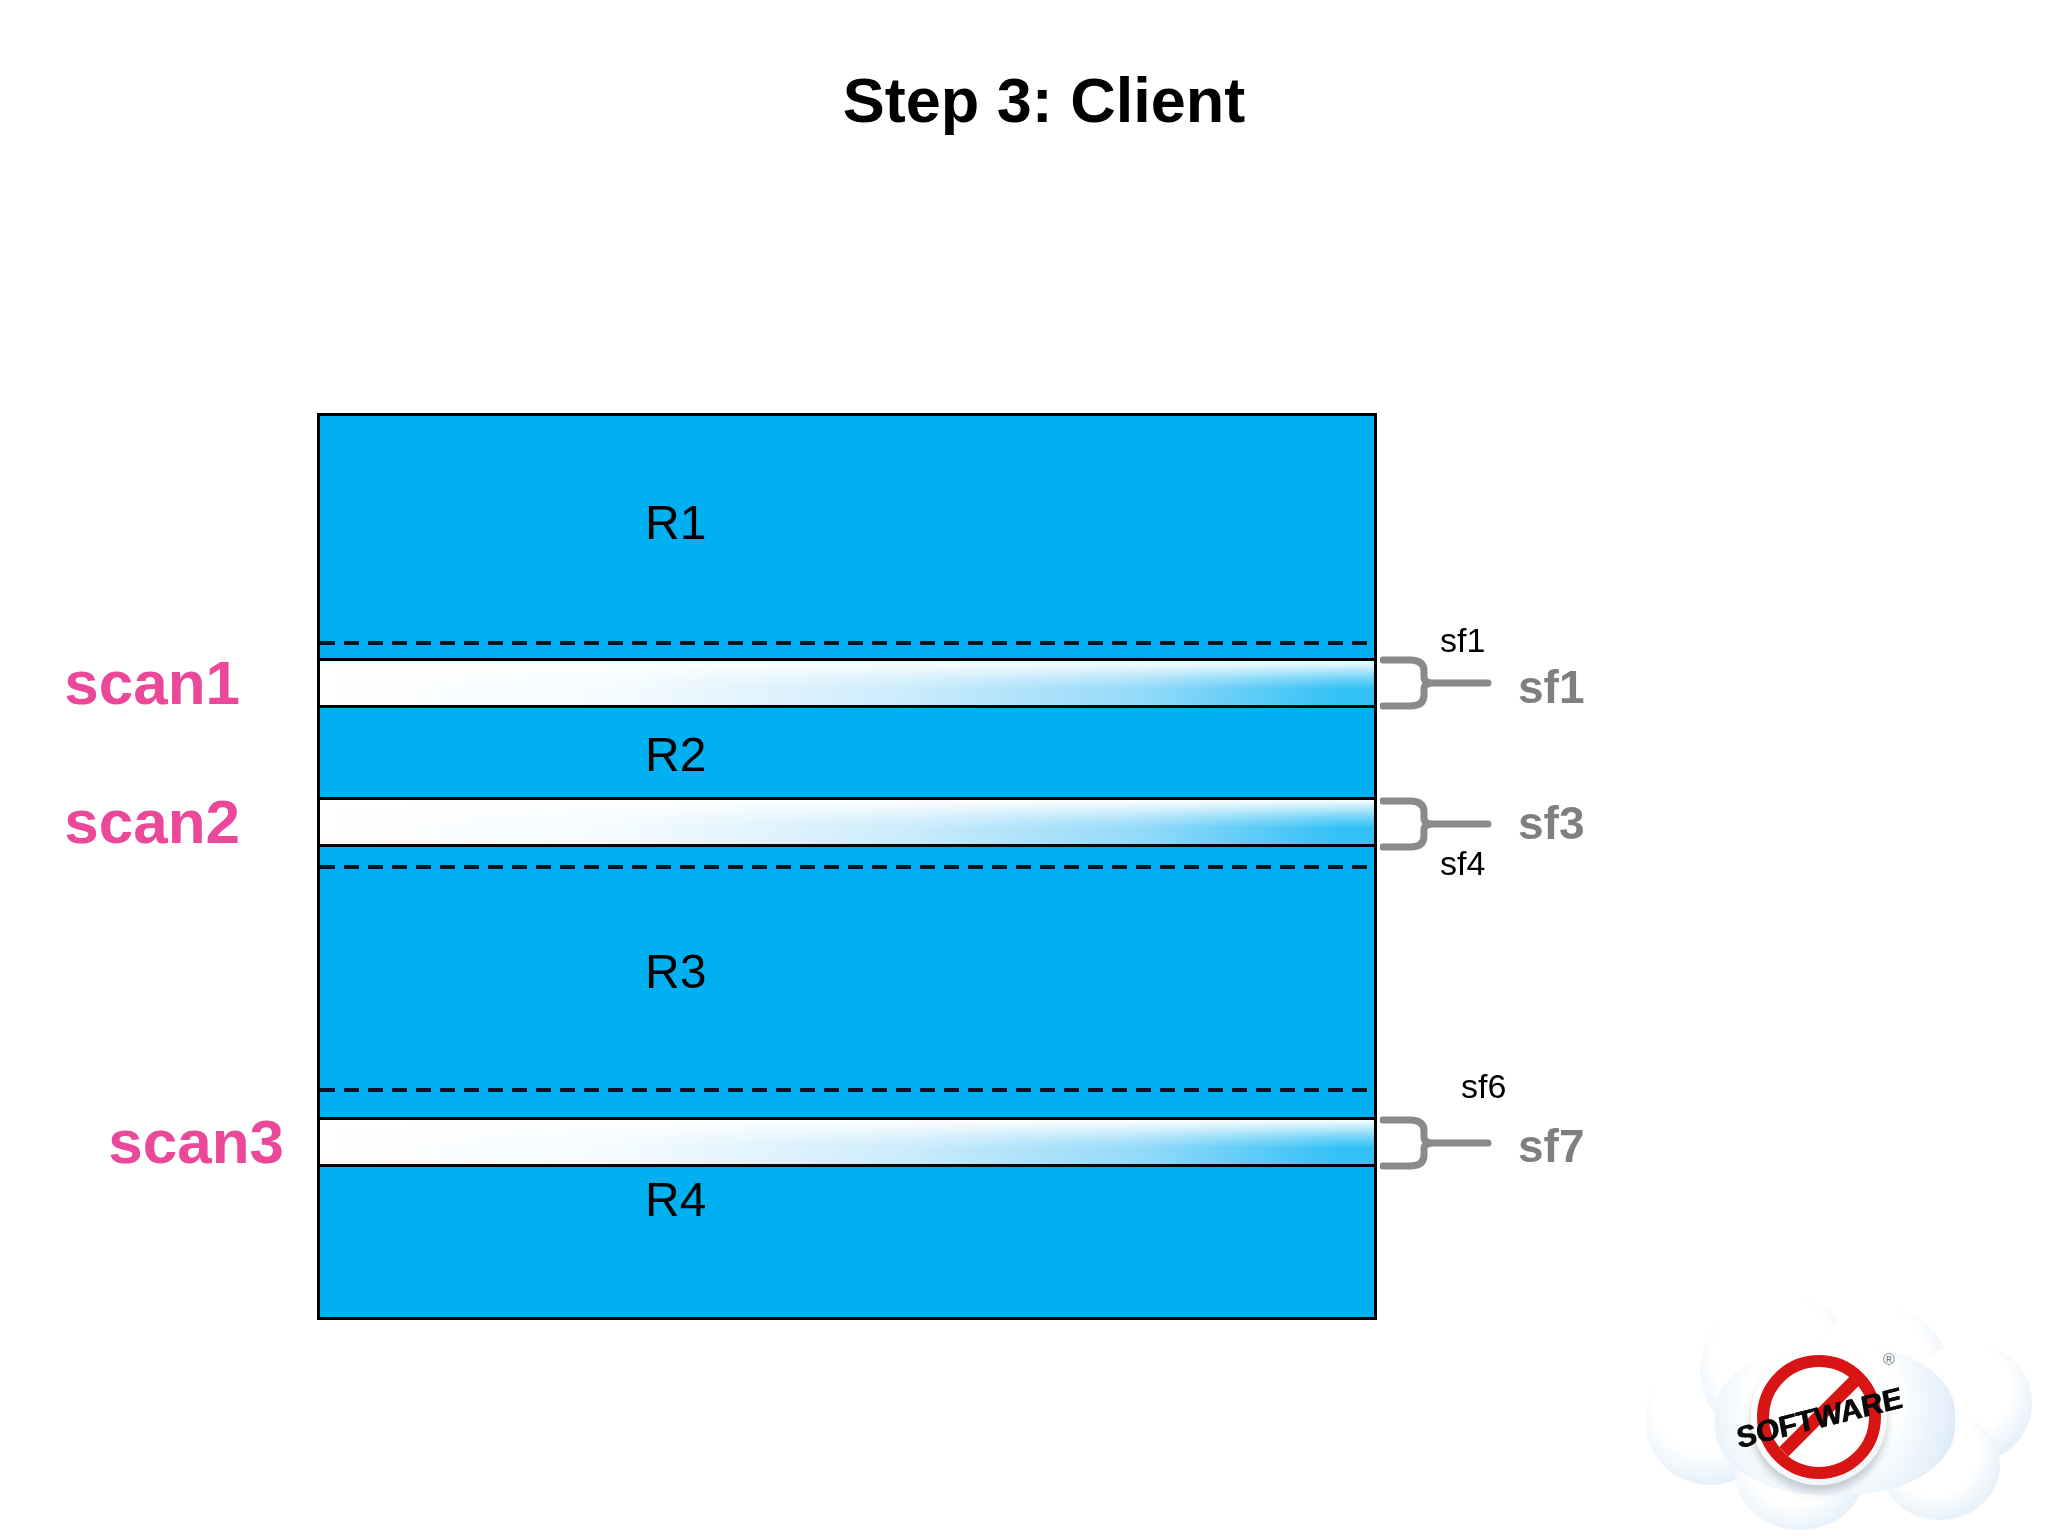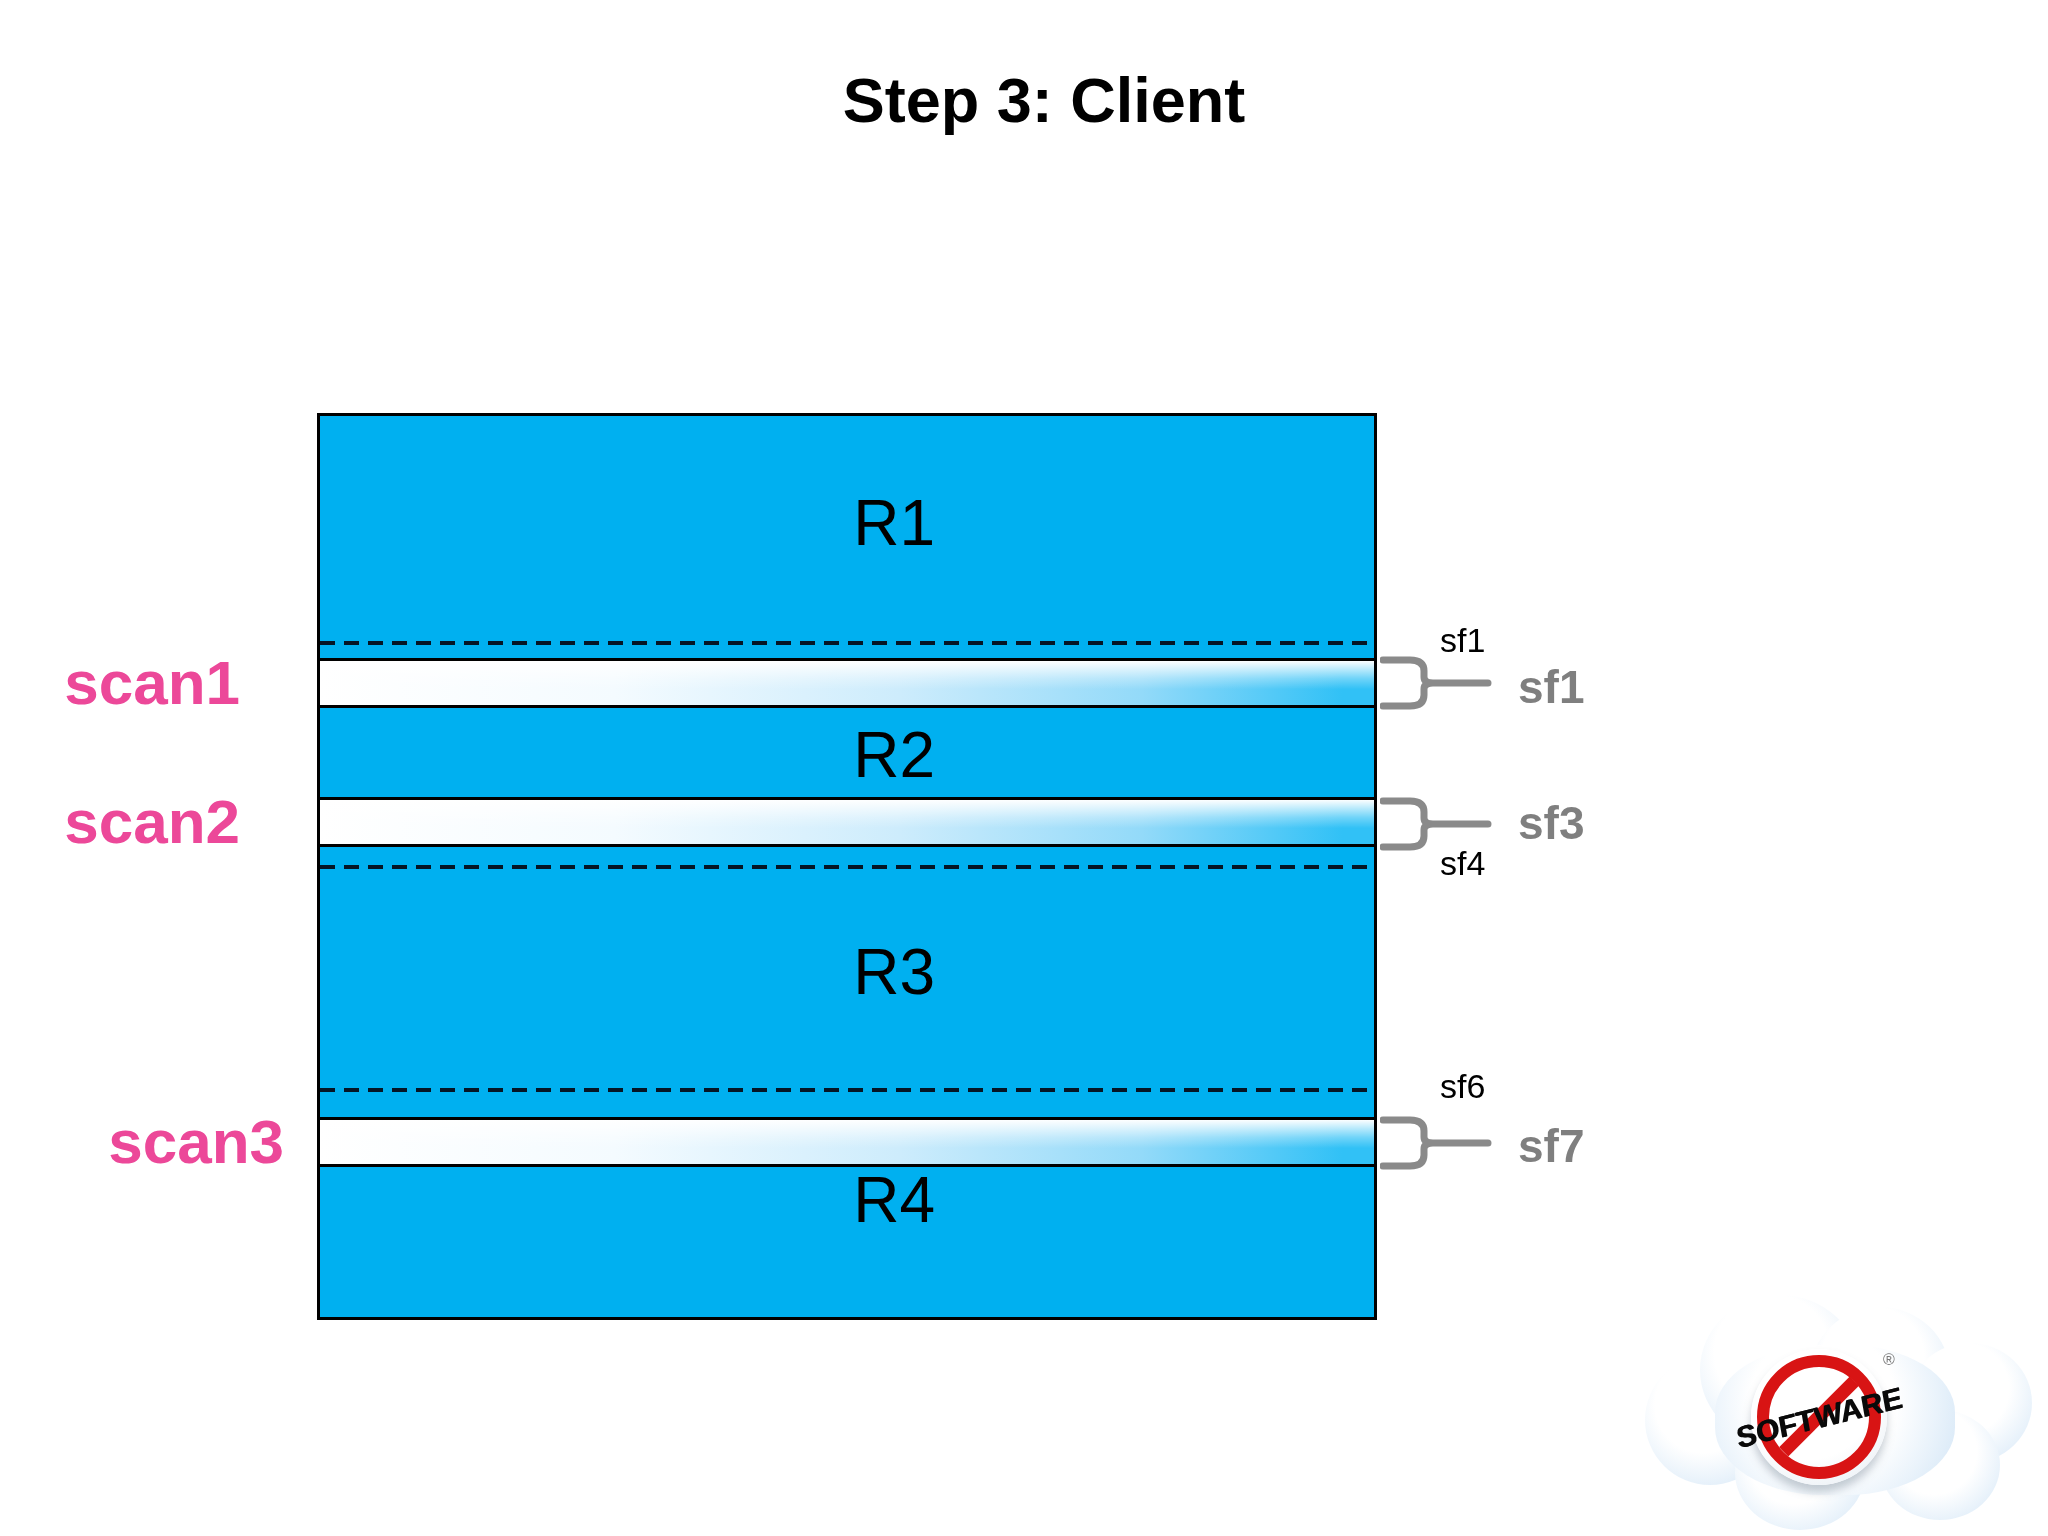--- a/index.html
+++ b/index.html
@@ -16,22 +16,22 @@
   }
 
   
   .region-rect{
     left:317px;top:413px;width:1060px;height:907px;
     background:#00B0F0;border:3px solid #000;box-sizing:border-box;
   }
 
   
   .region-label{
-    left:645px;width:290px;text-align:right;
-    font-size:64px;line-height:72px;color:#000;
+    left:645px;width:290px;text-align:left;
+    font-size:48px;line-height:72px;color:#000;
   }
   .rl-1{top:487px;} .rl-2{top:719px;} .rl-3{top:936px;} .rl-4{top:1164px;}
 
   
   .dash-line{
     left:320px;width:1054px;height:4px;
     background:repeating-linear-gradient(to right,#051525 0,#051525 15px,transparent 15px,transparent 24px);
   }
   .dl-1{top:641px;} .dl-2{top:865px;} .dl-3{top:1088px;}
 
@@ -53,21 +53,21 @@
   .sl-1{top:648px;} .sl-2{top:787px;} .sl-3{top:1107px;padding-left:44px;}
 
   
   .brace{left:1380px;width:112px;height:58px;}
   .br-1{top:654px;} .br-2{top:795px;} .br-3{top:1114px;}
 
   
   .sf-black{
     left:1440px;width:120px;font-size:34px;line-height:40px;color:#000;
   }
-  .sfb-1{top:620px;} .sfb-2{top:843px;} .sfb-3{top:1066px;}
+  .sfb-1{top:620px;} .sfb-2{top:843px;} .sfb-3{top:1066px;margin-left:21px;}
 
   
   .sf-gray{
     left:1518px;width:160px;font-size:46px;line-height:52px;
     font-weight:bold;color:#7F7F7F;
   }
   .sfg-1{top:661px;} .sfg-2{top:797px;} .sfg-3{top:1120px;}
 
   
   .cloud{left:1645px;top:1295px;width:390px;height:240px;}

